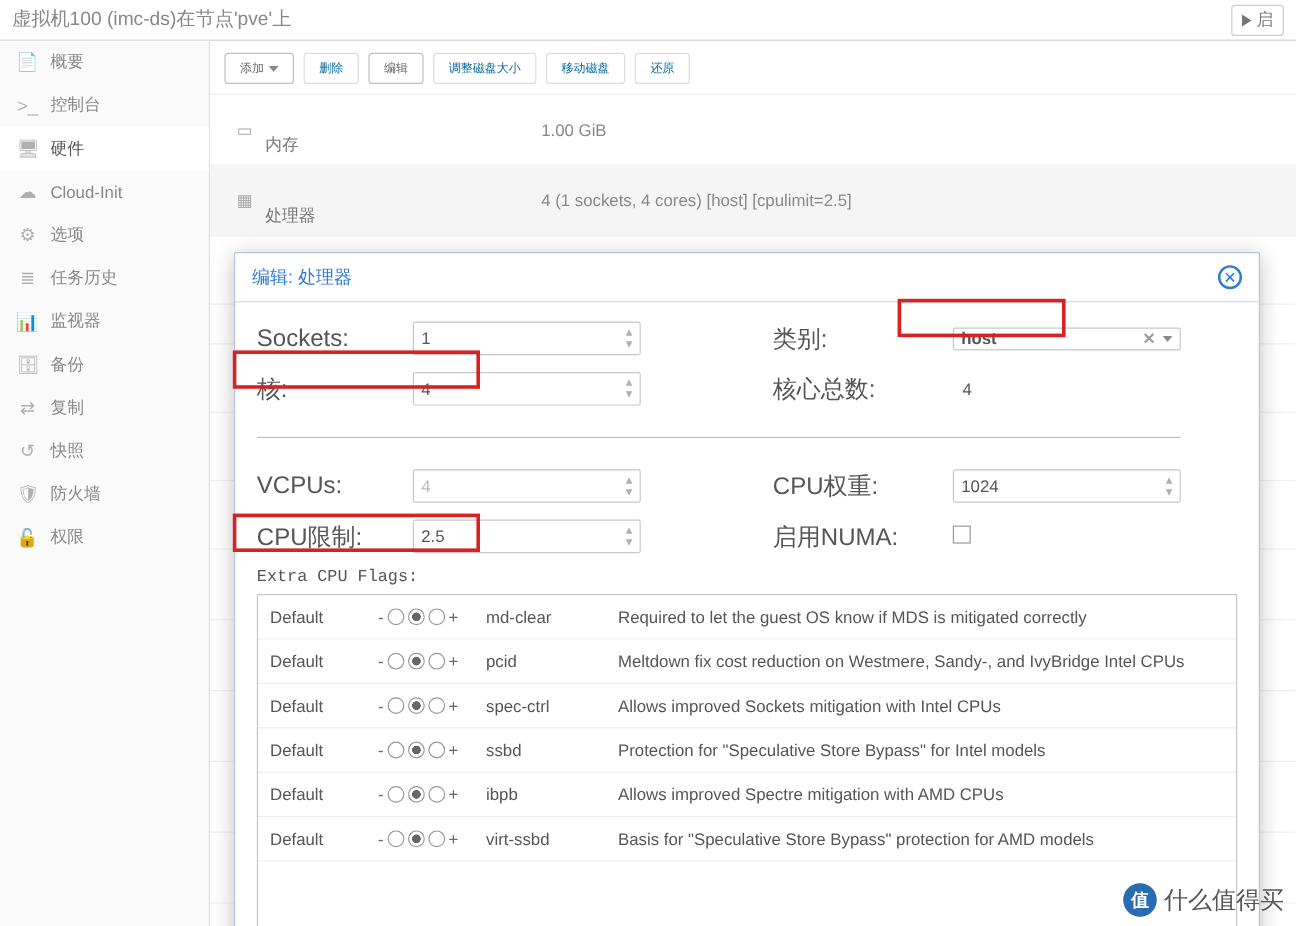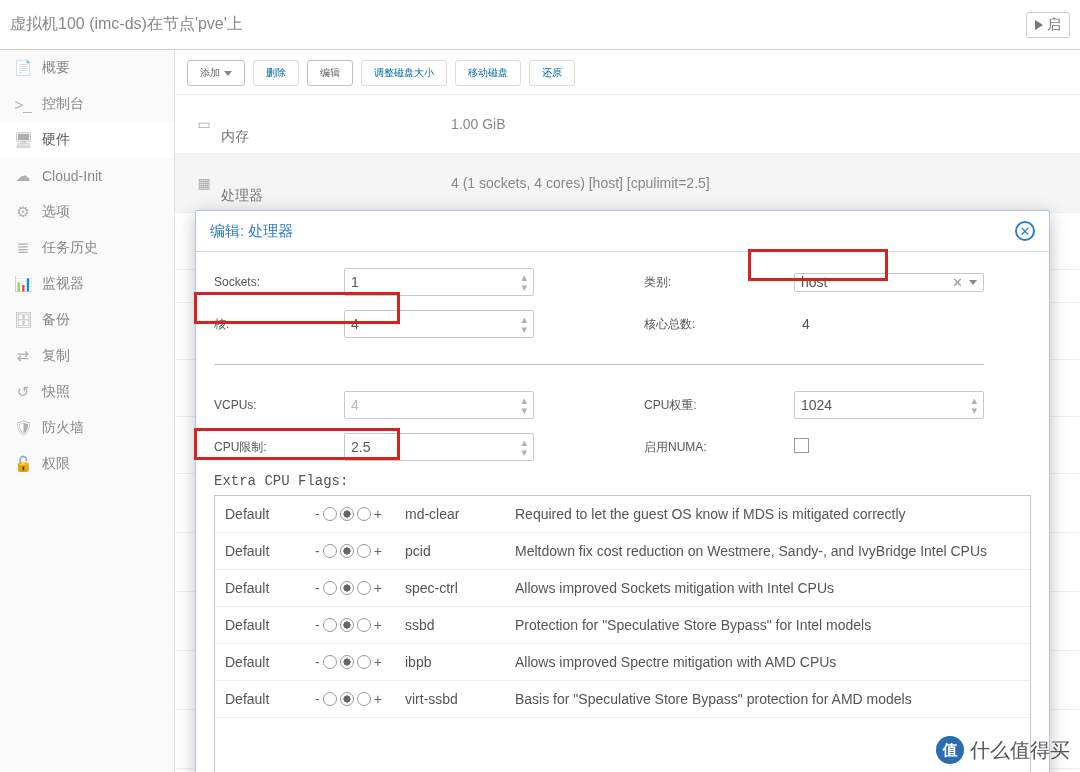--- a/index.html
+++ b/index.html
@@ -10,21 +10,21 @@
     color: #555;
     background: #fff;
     width: 1080px;
     height: 772px;
     overflow: hidden;
     position: relative;
   }
 
   
   .titlebar {
-    height: 50px;
+    height: 34px;
     display: flex;
     align-items: center;
     padding: 0 10px;
     border-bottom: 1px solid #d0d0d0;
     background: #fff;
     color: #888;
     font-size: 16px;
   }
   .titlebar .spacer { flex: 1; }
   .titlebar .start-btn {
@@ -139,40 +139,40 @@
     padding: 16px 18px 8px 18px;
   }
   .form-grid {
     display: grid;
     grid-template-columns: 110px 190px 70px 130px 190px;
     column-gap: 20px;
     row-gap: 14px;
     align-items: center;
     margin-bottom: 12px;
   }
-  .field-label { color: #555; font-size: 12px; text-align:left; }
+  .field-label { color: #555; font-size: 20px; text-align:left; }
   .spin {
     display: flex;
     align-items: center;
     border: 1px solid #c8c8c8;
     height: 28px;
     border-radius: 2px;
     padding: 0 6px;
     background: #fff;
   }
   .spin .val { flex: 1; font-size: 14px; color: #555; }
   .spin .val.dim { color: #bbb; }
   .spin .chev {
     color: #b0b0b0; font-size: 11px; line-height: 10px;
     display:flex; flex-direction:column;
   }
   .combo {
     display:flex; align-items:center;
     border: 1px solid #c8c8c8; height:19px; border-radius:2px;
-    padding: 0 6px; background:#fff;
+    padding: 0 6px; background:#fff;font-weight:bold;
   }
   .combo .val { flex:1; font-size:14px; color:#555; }
   .combo .x { color:#999; padding:0 6px; cursor:pointer; }
   .combo .dd {
     width:0;height:0;border-left:4px solid transparent;border-right:4px solid transparent;border-top:5px solid #888;
   }
   .static-val { font-size: 14px; color: #555; padding-left: 8px;}
   .redframe {
     position:absolute;
     border: 3px solid #d62222;

